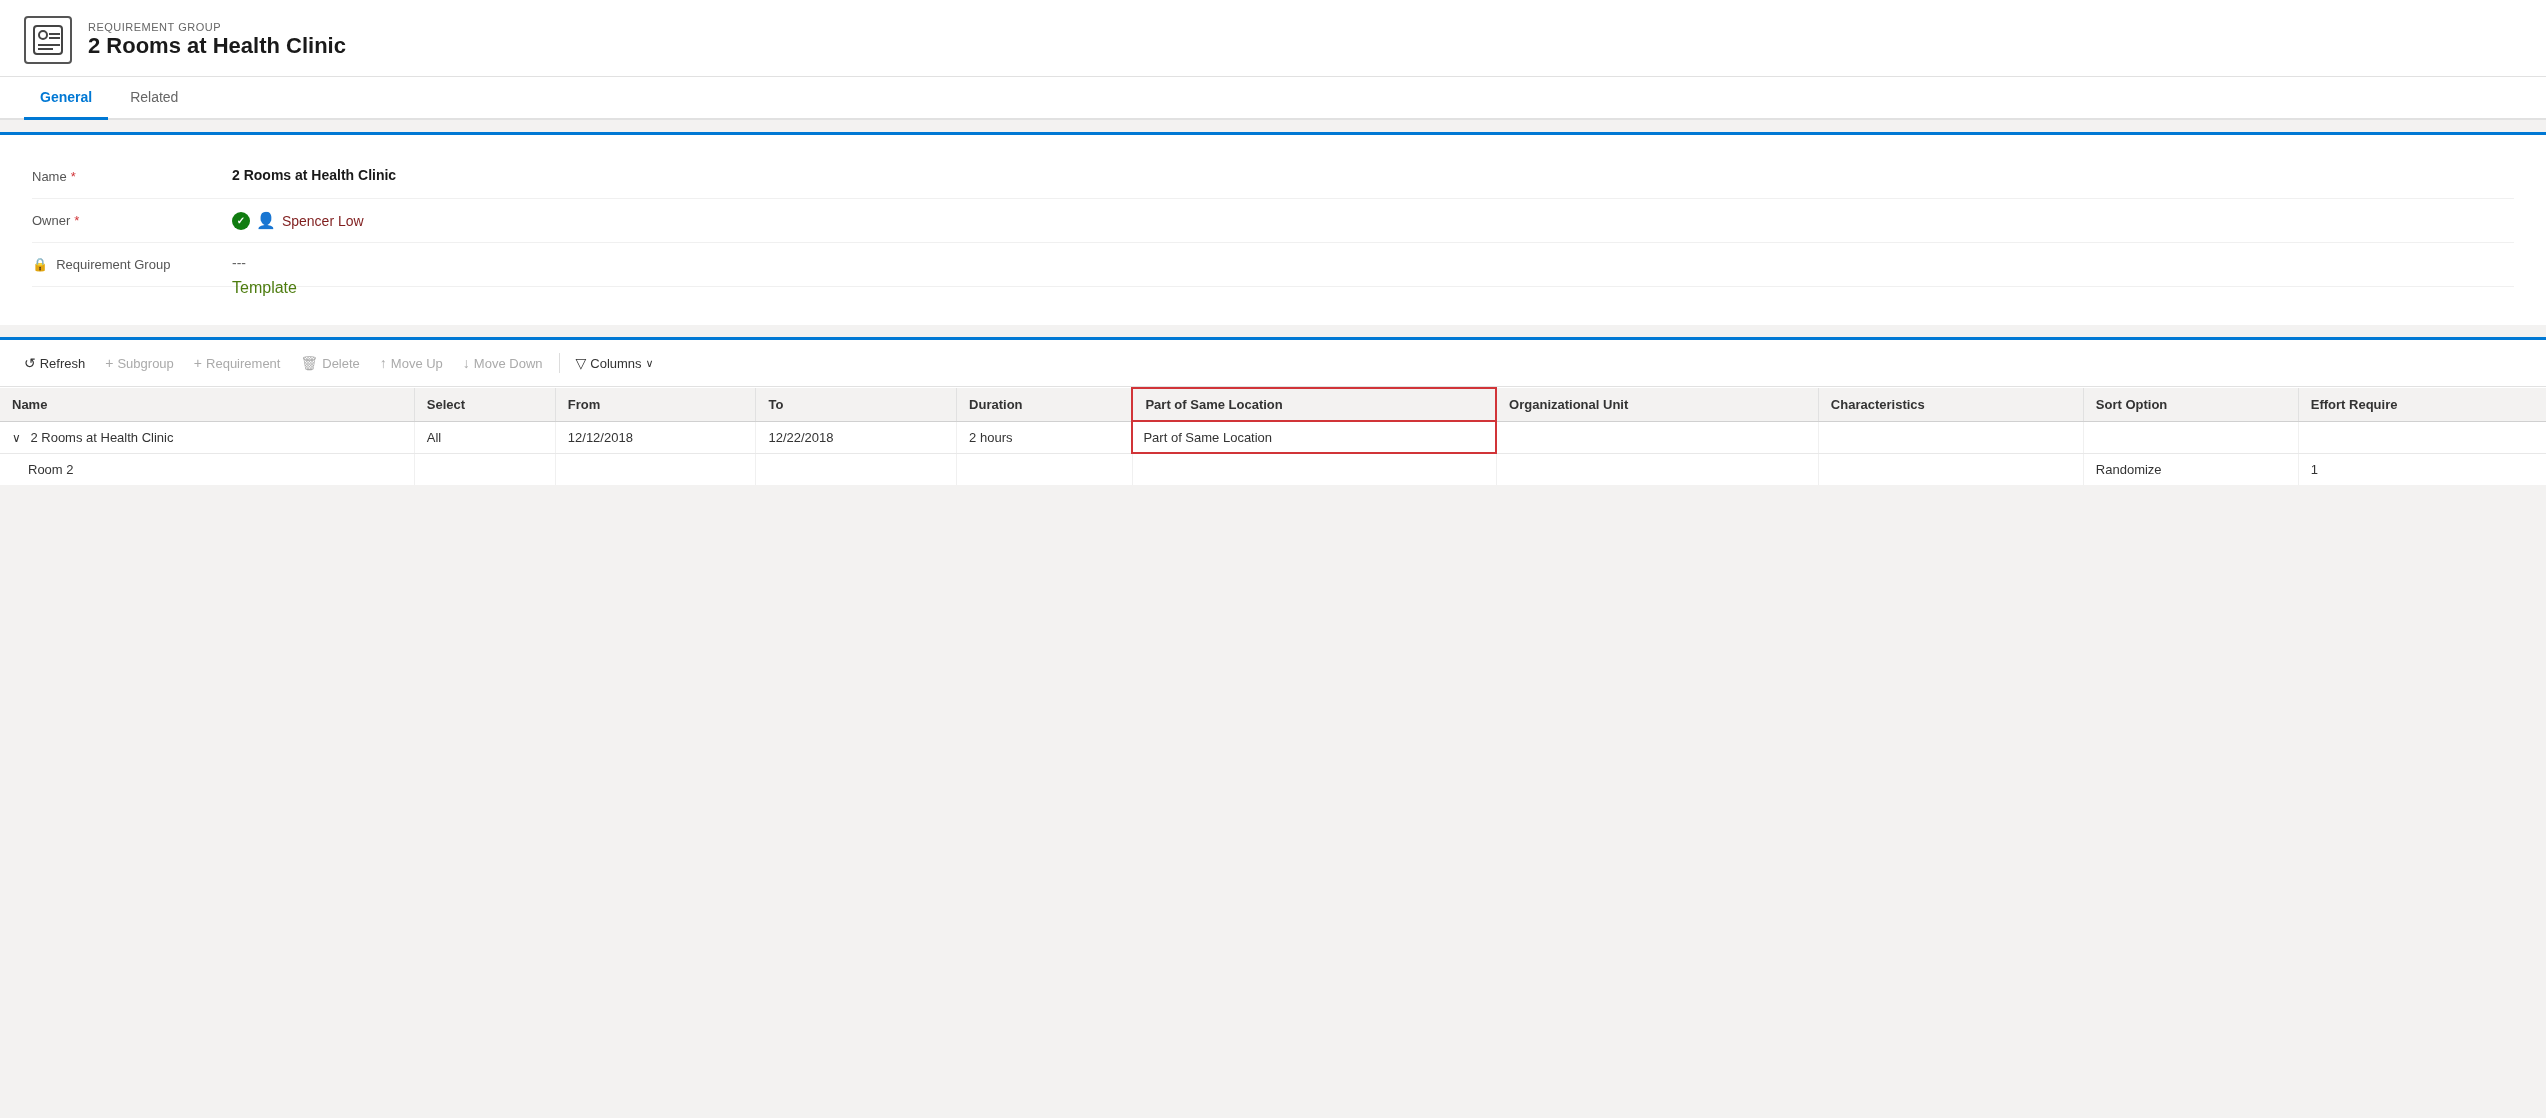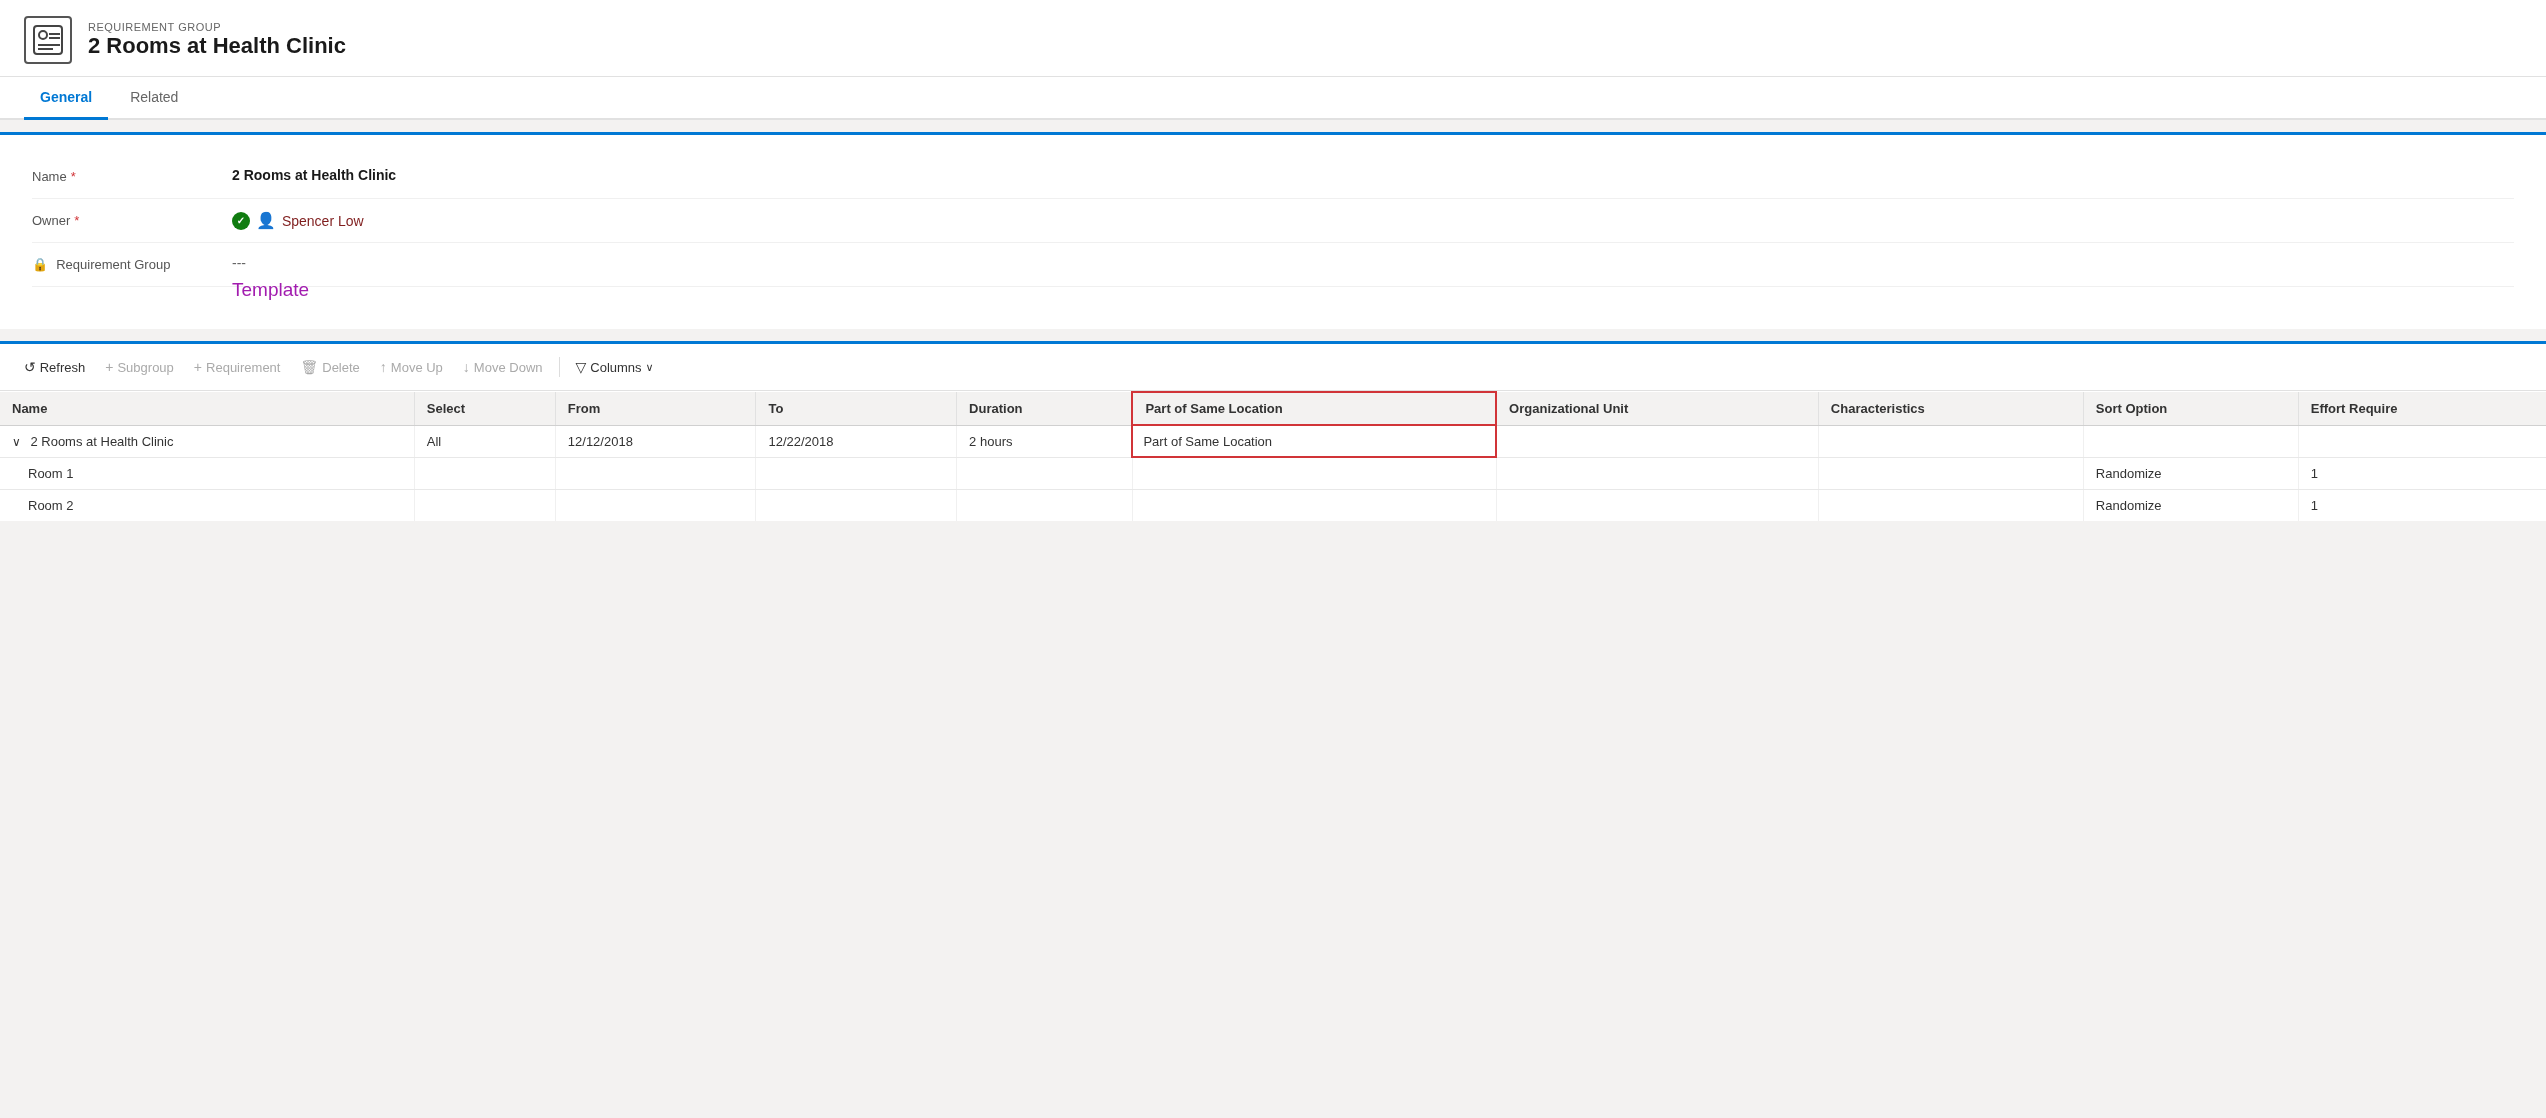--- a/index.html
+++ b/index.html
@@ -229,21 +229,21 @@
 
   <div class="form-row">
     <div class="form-label">
       <span class="lock-icon">🔒</span>
       <span>Requirement Group</span>
     </div>
     <div class="form-value" style="color:#666; font-weight:400;">
       <span>---</span>
     </div>
   </div>
-  <div style="padding-left:200px; color:#a21caf; font-size:19px; margin-top:-8px; margin-bottom:8px;">Template</div>
+  <div style="padding-left:200px; color:#4d7c0f; font-size:16px; margin-top:-8px; margin-bottom:8px;">Template</div>
 </div>
 
 <div class="grid-section">
 
   <div class="grid-toolbar">
     <button class="toolbar-btn">
       <span class="btn-icon">↺</span>
       <span>Refresh</span>
     </button>
     <button class="toolbar-btn disabled">
@@ -338,38 +338,20 @@
           <span></span>
         </td>
         <td>
           <span></span>
         </td>
         <td>
           <span></span>
         </td>
       </tr>
 
-      <tr>
-        <td class="name-col indent">
-          <span>Room 1</span>
-        </td>
-        <td></td>
-        <td></td>
-        <td></td>
-        <td></td>
-        <td></td>
-        <td></td>
-        <td></td>
-        <td>
-          <span>Randomize</span>
-        </td>
-        <td>
-          <span>1</span>
-        </td>
-      </tr>
 
       <tr>
         <td class="name-col indent">
           <span>Room 2</span>
         </td>
         <td></td>
         <td></td>
         <td></td>
         <td></td>
         <td></td>

